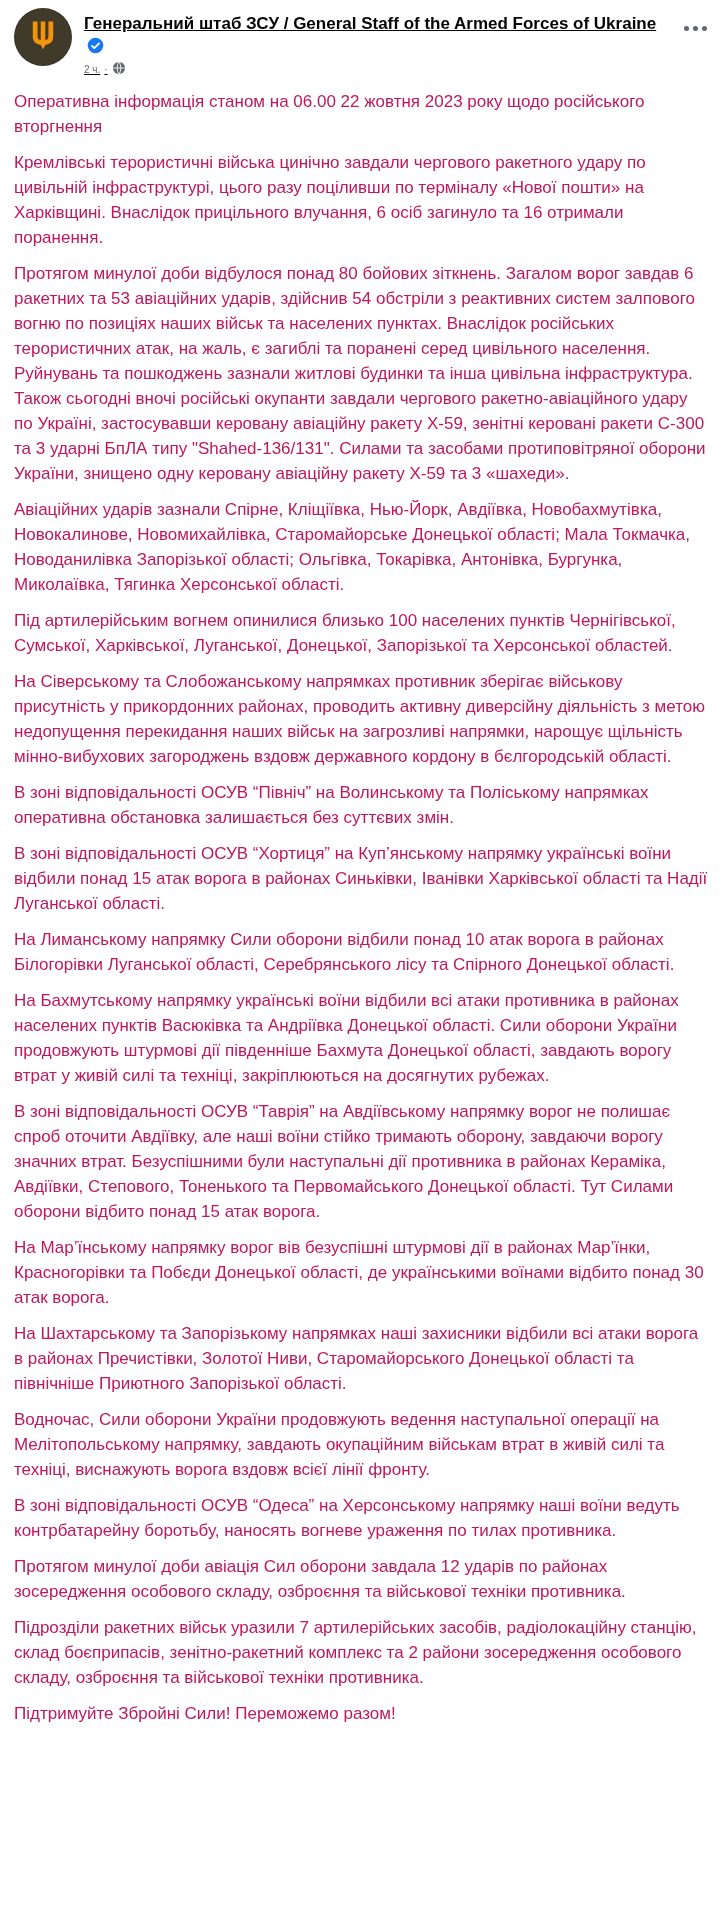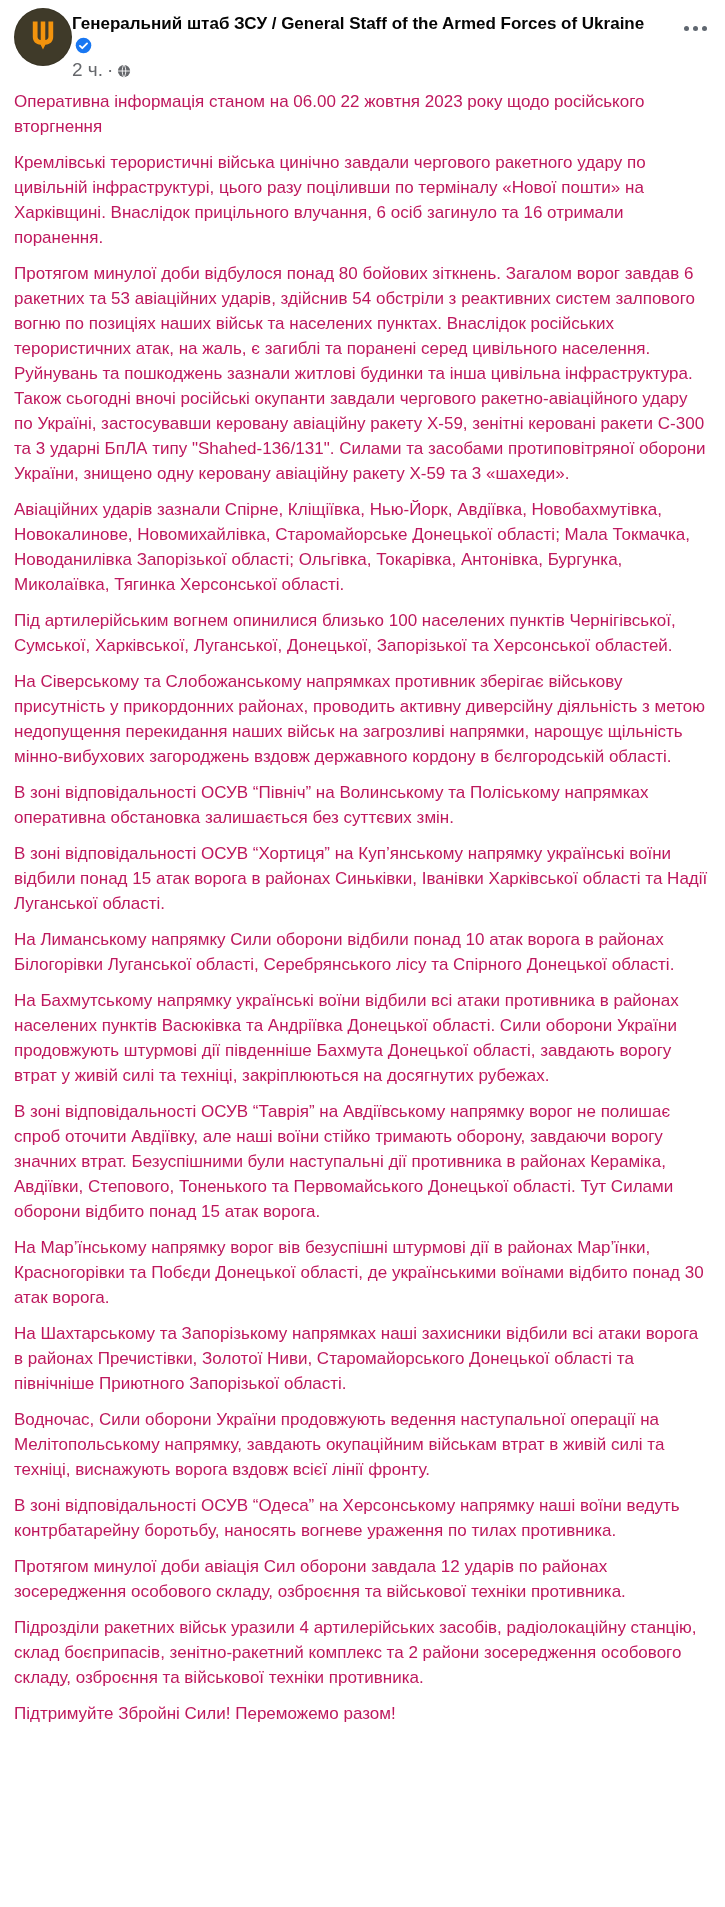--- a/index.html
+++ b/index.html
@@ -21,38 +21,38 @@
   .avatar {
     width: 58px; height: 58px;
     border-radius: 50%;
     background: #3f3a29;
     flex: 0 0 auto;
     display: flex; align-items: center; justify-content: center;
     box-shadow: inset 0 0 0 1px rgba(0,0,0,.1);
     cursor: pointer;
   }
   .avatar svg { width: 32px; height: 34px; }
-  .head-text { padding-top: 4px; max-width: 592px; }
+  .head-text { margin-left: 12px; padding-top: 4px; max-width: 592px; text-decoration: underline; }
   .page-name {
     font-size: 17px;
     font-weight: 700;
     line-height: 23px;
     color: #050505;
     cursor: pointer;
   }
   .verified {
     display: inline-block;
     width: 17px; height: 17px;
     vertical-align: -2px;
     margin-left: 3px;
   }
   .meta {
     margin-top: 3px;
-    display: flex; align-items: center;
-    font-size: 19px;
+    display: flex; align-items: flex-start;
+    font-size: 10px;
     color: #65676b;
     line-height: 18px;
   }
   .meta .sep { margin: 0 4px; }
   .globe { width: 14px; height: 14px; display: inline-block; }
   .dots-menu {
     position: absolute;
     top: 20px; right: 16px;
     display: flex; gap: 4px;
     padding: 6px 2px;
@@ -128,17 +128,17 @@
     <p>В зоні відповідальності ОСУВ “Північ” на Волинському та Поліському напрямках оперативна обстановка залишається без суттєвих змін.</p>
     <p>В зоні відповідальності ОСУВ “Хортиця” на Куп’янському напрямку українські воїни відбили понад 15 атак ворога в районах Синьківки, Іванівки Харківської області та Надії Луганської області.</p>
     <p>На Лиманському напрямку Сили оборони відбили понад 10 атак ворога в районах Білогорівки Луганської області, Серебрянського лісу та Спірного Донецької області.</p>
     <p>На Бахмутському напрямку українські воїни відбили всі атаки противника в районах населених пунктів Васюківка та Андріївка Донецької області. Сили оборони України продовжують штурмові дії південніше Бахмута Донецької області, завдають ворогу втрат у живій силі та техніці, закріплюються на досягнутих рубежах.</p>
     <p>В зоні відповідальності ОСУВ “Таврія” на Авдіївському напрямку ворог не полишає спроб оточити Авдіївку, але наші воїни стійко тримають оборону, завдаючи ворогу значних втрат. Безуспішними були наступальні дії противника в районах Кераміка, Авдіївки, Степового, Тоненького та Первомайського Донецької області. Тут Силами оборони відбито понад 15 атак ворога.</p>
     <p>На Мар’їнському напрямку ворог вів безуспішні штурмові дії в районах Мар’їнки, Красногорівки та Побєди Донецької області, де українськими воїнами відбито понад 30 атак ворога.</p>
     <p>На Шахтарському та Запорізькому напрямках наші захисники відбили всі атаки ворога в районах Пречистівки, Золотої Ниви, Старомайорського Донецької області та північніше Приютного Запорізької області.</p>
     <p>Водночас, Сили оборони України продовжують ведення наступальної операції на Мелітопольському напрямку, завдають окупаційним військам втрат в живій силі та техніці, виснажують ворога вздовж всієї лінії фронту.</p>
     <p>В зоні відповідальності ОСУВ “Одеса” на Херсонському напрямку наші воїни ведуть контрбатарейну боротьбу, наносять вогневе ураження по тилах противника.</p>
     <p>Протягом минулої доби авіація Сил оборони завдала 12 ударів по районах зосередження особового складу, озброєння та військової техніки противника.</p>
-    <p>Підрозділи ракетних військ уразили 4 артилерійських засобів, радіолокаційну станцію, склад боєприпасів, зенітно-ракетний комплекс та 2 райони зосередження особового складу, озброєння та військової техніки противника.</p>
+    <p>Підрозділи ракетних військ уразили 7 артилерійських засобів, радіолокаційну станцію, склад боєприпасів, зенітно-ракетний комплекс та 2 райони зосередження особового складу, озброєння та військової техніки противника.</p>
     <p>Підтримуйте Збройні Сили! Переможемо разом!</p>
   </div>
 
 </div>
 
 </body></html>

